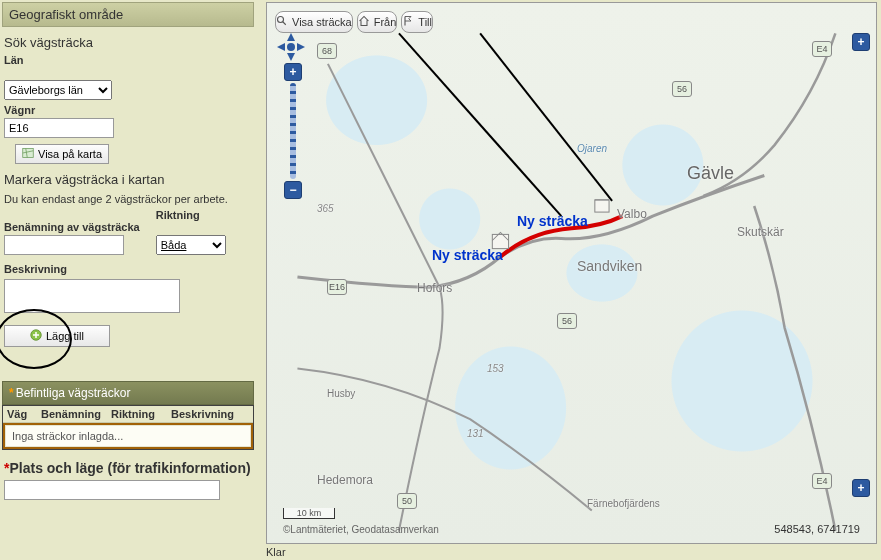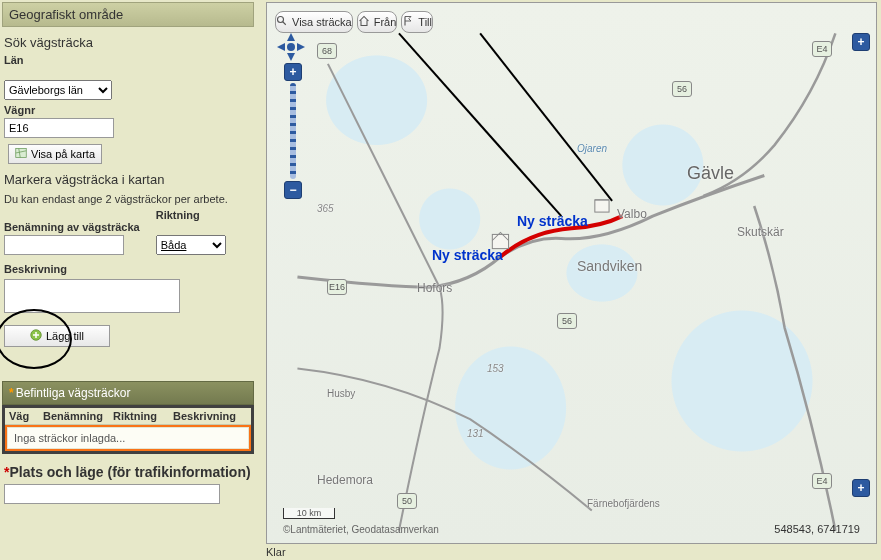--- a/index.html
+++ b/index.html
@@ -55,21 +55,21 @@
   }
   .lan-select { width: 108px; margin-left: 2px; }
   .vagnr-input { width: 110px; height: 20px; padding: 2px 4px; margin-left: 2px; border: 1px solid #999; }
   .map-btn {
     display: inline-flex;
     align-items: center;
     gap: 4px;
     border: 1px solid #999;
     background: linear-gradient(#fdfdfd, #e8e8e8);
     padding: 2px 6px;
-    margin: 6px 0 0 6px;
+    margin: 6px 0 0 13px;
     font-size: 11px;
     cursor: pointer;
   }
   .map-btn svg { width: 12px; height: 12px; }
   .subnote {
     font-size: 11px;
     color: #333;
     margin: 6px 2px 4px 2px;
   }
   .row {
@@ -123,22 +123,22 @@
     background: linear-gradient(#8b9160, #737a4f);
     color: #fff;
     font-size: 12px;
     padding: 4px 6px;
     border: 1px solid #646a44;
     margin-top: 4px;
   }
   .sub-header .ast { color: #ff9a00; font-weight: bold; margin-right: 2px; }
 
   .table {
-    border: 3px solid #404040;
-    background: #f97316;
+    border: 1px solid #404040;
+    background: #a16207;
     margin-top: 0;
   }
   .table-head {
     display: flex;
     background: #e7e8c9;
     border-bottom: 1px solid #c8caac;
     padding: 2px 4px;
     font-weight: bold;
     font-size: 11px;
     color: #333;

